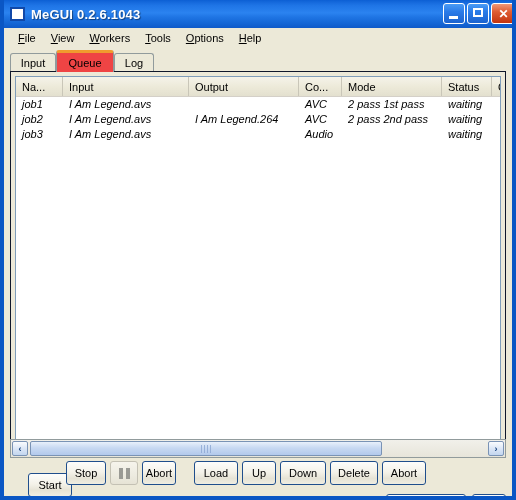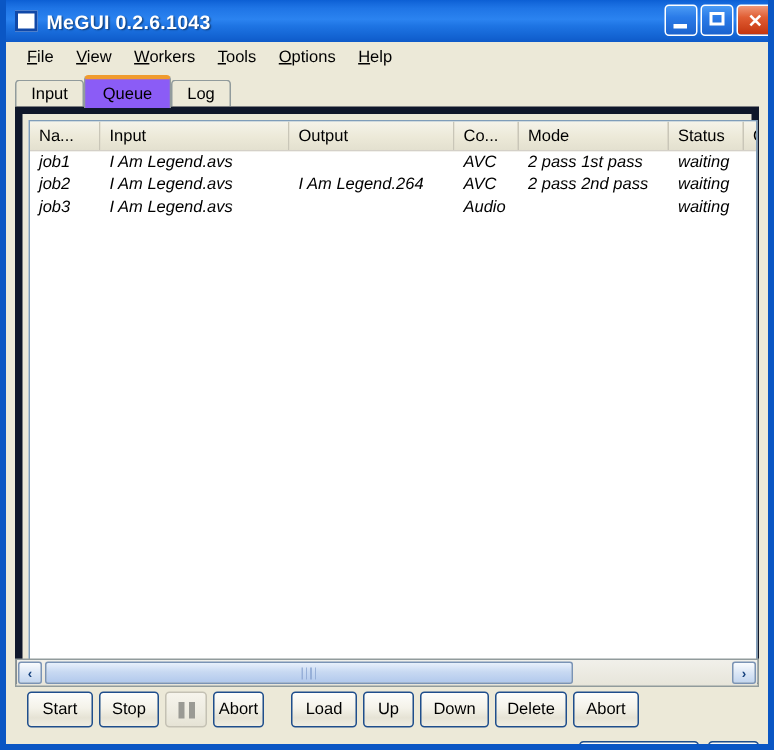--- a/index.html
+++ b/index.html
@@ -158,37 +158,37 @@
     display: flex;
     align-items: center;
     justify-content: center;
     padding: 0 7px;
     cursor: default;
     white-space: nowrap;
   }
   .tab.active {
     top: 0;
     height: 22px;
-    background: #8b5cf6;
+    background: #ef4444;
     border-top: 3px solid #F09B2E;
     border-left: 1px solid #919B9C;
     border-right: 1px solid #919B9C;
     z-index: 3;
     font-weight: normal;
   }
 
   
   .tabpage {
     position: absolute;
     left: 6px; top: 43px;
     width: 496px;
     height: 385px;
     box-sizing: border-box;
     background: #ECE9D8;
-    border: 5px solid #0f172a;
+    border: 1px solid #0f172a;
   }
   .listview {
     position: absolute;
     left: 4px; top: 4px;
     width: 486px;
     height: 375px;
     box-sizing: border-box;
     background: #FFFFFF;
     border: 1px solid #7F9DB9;
     overflow: hidden;
@@ -431,21 +431,21 @@
 
     <div class="hscroll">
       <div class="sb-arrow left">‹</div>
       <div class="sb-thumb">
         <div class="sb-grip"></div>
       </div>
       <div class="sb-arrow right">›</div>
     </div>
 
     <div class="buttonbar">
-      <div class="xbtn" style="left:14px;  width:44px;">Start</div>
+      <div class="xbtn" style="left:24px;  width:44px;margin-top:12px;">Start</div>
       <div class="xbtn" style="left:62px;  width:40px;">Stop</div>
       <div class="xbtn disabled" style="left:106px; width:28px;">
         <span class="pause-glyph">
             <i></i>
             <i></i>
           </span>
       </div>
       <div class="xbtn" style="left:138px; width:34px;">Abort</div>
       <div class="xbtn" style="left:190px; width:44px;">Load</div>
       <div class="xbtn" style="left:238px; width:34px;">Up</div>

